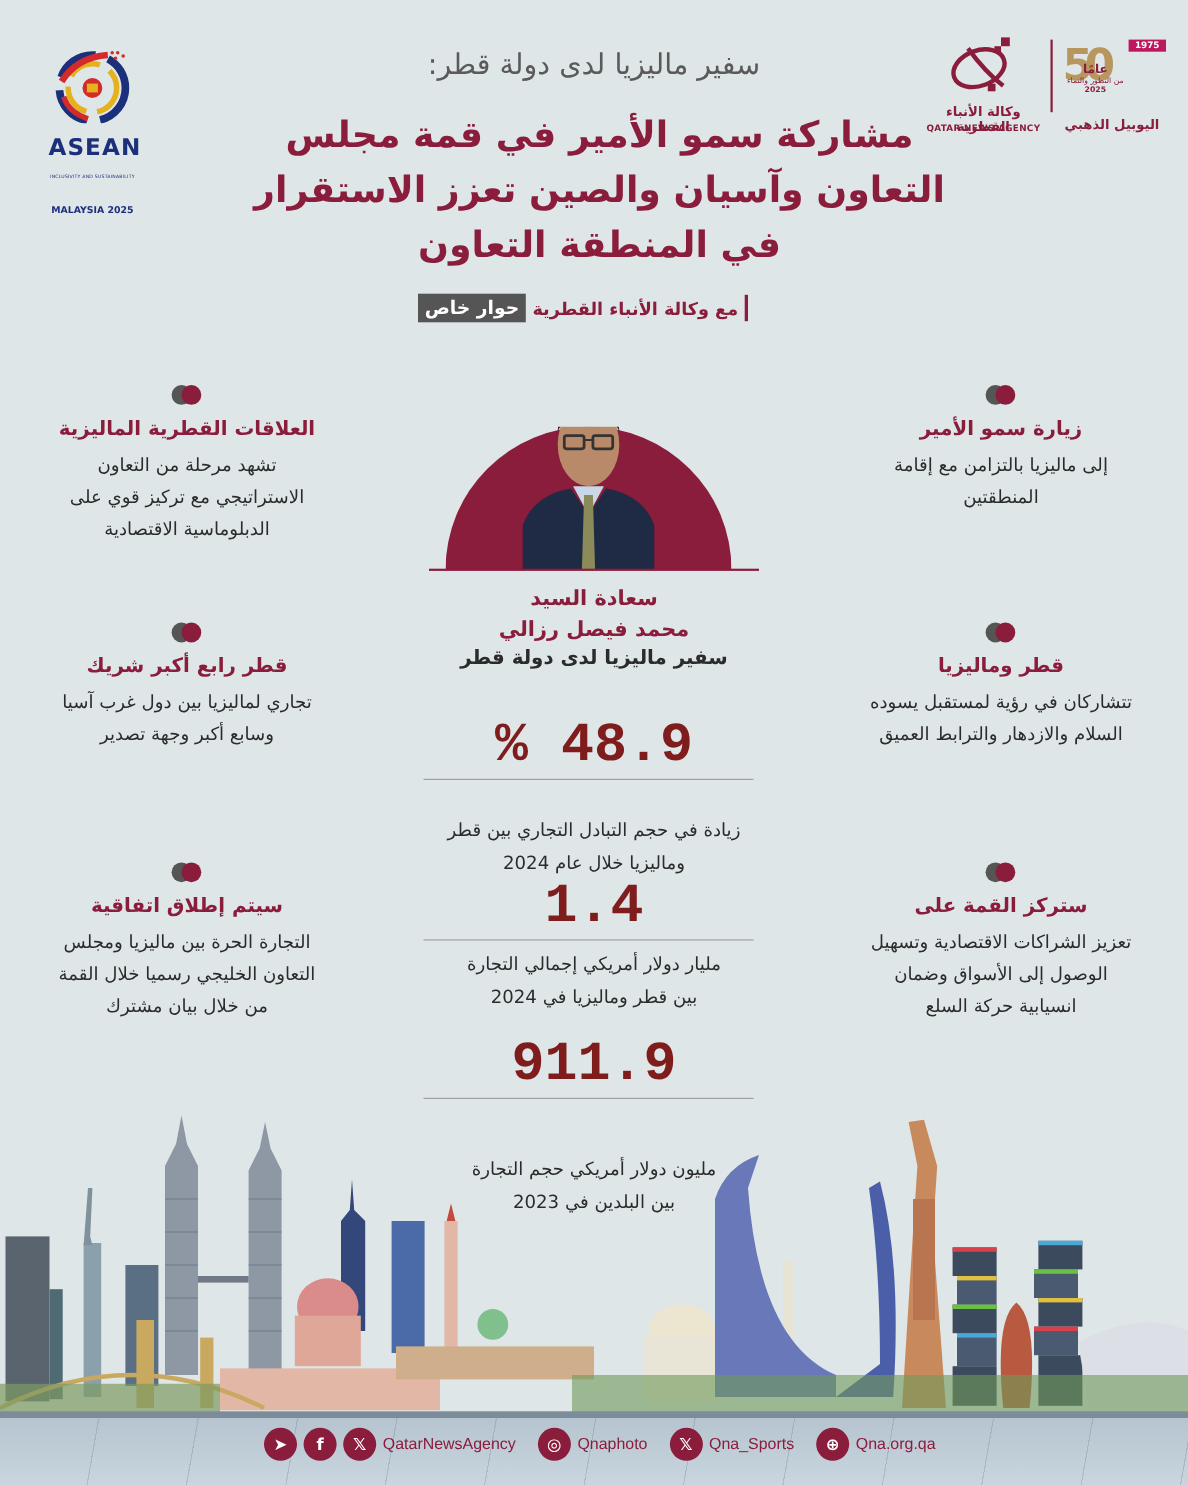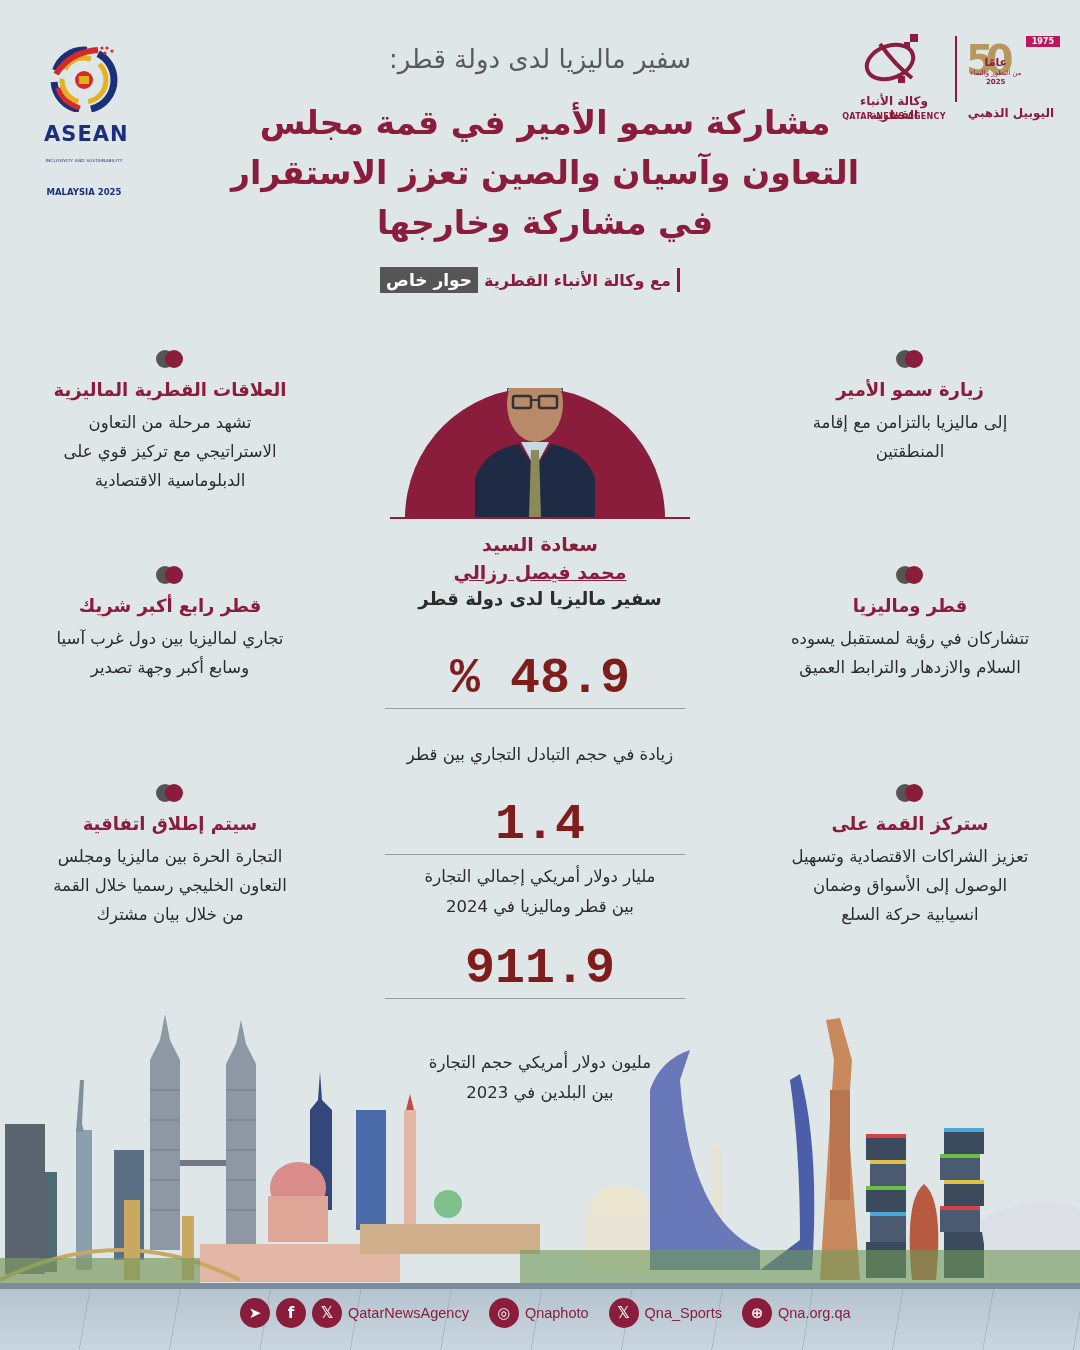--- a/index.html
+++ b/index.html
@@ -54,21 +54,21 @@
 
   
   .portrait { left: 405px; top: 388px; width: 260px; height: 130px; overflow: hidden; }
   .portrait-half { position: absolute; left: 0; top: 0; width: 260px; height: 260px;
     border-radius: 50%; background: #8a1c3c; }
   .portrait-person { position: absolute; left: 70px; top: -70px; width: 120px; height: 200px; }
   .portrait-line { left: 390px; top: 517px; width: 300px; height: 2px; background: #8a1c3c; }
 
   
   .honorific { left: 390px; top: 530px; width: 300px; font-size: 19px; font-weight: bold; color: #8a1c3c; line-height: 28px; }
-  .person-name { left: 390px; top: 558px; width: 300px; font-size: 19px; font-weight: bold; color: #8a1c3c; line-height: 28px; text-decoration: underline; }
+  .person-name { left: 390px; top: 558px; width: 300px; font-size: 19px; font-weight: bold; color: #8a1c3c; line-height: 28px; }
   .person-role { left: 380px; top: 588px; width: 320px; font-size: 18px; font-weight: bold; color: #2b2b2b; }
 
   .stat-num { width: 320px; left: 380px; font-family: Liberation Mono, monospace; font-weight: bold;
     color: #7f1d1d; text-align: center; line-height: 1; }
   .stat-rule { left: 385px; width: 300px; height: 1px; background: #9a9a9a; }
   .stat-desc { left: 370px; width: 340px; font-size: 16.5px; color: #2b2b2b; line-height: 30px; }
 
   
   .block { width: 300px; }
   .block .dots { position: relative; width: 28px; height: 18px; margin: 0 auto 8px; }
@@ -131,21 +131,21 @@
     <div>من التطور والنماء</div>
     <div style="font-weight:bold;">2025</div>
   </div>
   <div class="jubilee-label">اليوبيل الذهبي</div>
 </div>
 
 <div class="abs rtl kicker">سفير ماليزيا لدى دولة قطر:</div>
 <div class="abs rtl headline">
   <div>مشاركة سمو الأمير في قمة مجلس</div>
   <div>التعاون وآسيان والصين تعزز الاستقرار</div>
-  <div>في مشاركة وخارجها</div>
+  <div>في المنطقة التعاون</div>
 </div>
 <div class="abs interview">
   <span class="interview-badge">حوار خاص</span>
   <span class="interview-rest">مع وكالة الأنباء القطرية</span>
   <span class="interview-bar"></span>
 </div>
 
 <div class="abs portrait">
   <div class="portrait-half"></div>
   <svg class="portrait-person" viewBox="0 0 120 200">
@@ -162,20 +162,21 @@
 <div class="abs portrait-line"></div>
 
 <div class="abs rtl honorific">سعادة السيد</div>
 <div class="abs rtl person-name">محمد فيصل رزالي</div>
 <div class="abs rtl person-role">سفير ماليزيا لدى دولة قطر</div>
 
 <div class="abs stat-num" style="top:654px;font-size:50px;">% 48.9</div>
 <div class="abs stat-rule" style="top:708px;"></div>
 <div class="abs rtl stat-desc" style="top:716px;margin-top:24px;">
   <div>زيادة في حجم التبادل التجاري بين قطر</div>
+  <div>وماليزيا خلال عام 2024</div>
 </div>
 
 <div class="abs stat-num" style="top:800px;font-size:50px;">1.4</div>
 <div class="abs stat-rule" style="top:854px;"></div>
 <div class="abs rtl stat-desc" style="top:862px;">
   <div>مليار دولار أمريكي إجمالي التجارة</div>
   <div>بين قطر وماليزيا في 2024</div>
 </div>
 
 <div class="abs stat-num" style="top:944px;font-size:50px;">911.9</div>

